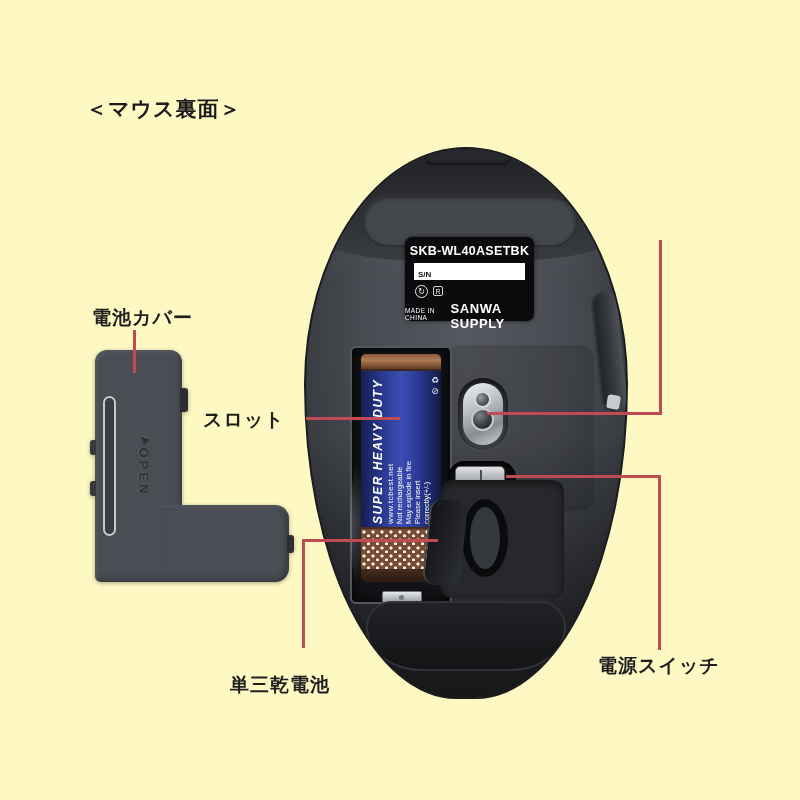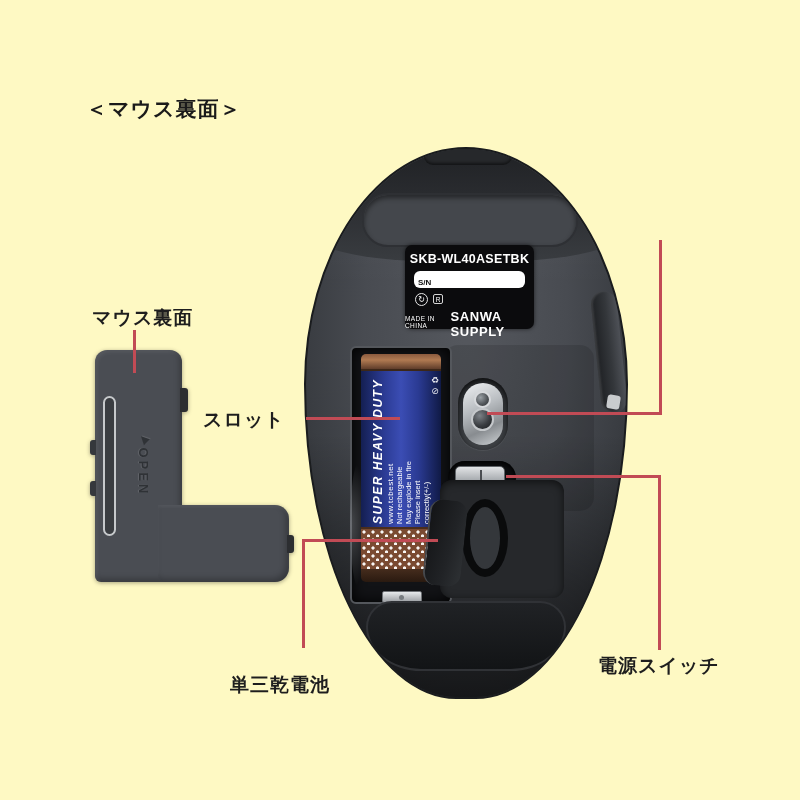--- a/index.html
+++ b/index.html
@@ -17,23 +17,23 @@
   #body-shade{position:absolute;left:0;top:0;right:0;bottom:0;
     background:linear-gradient(180deg, rgba(255,255,255,.05) 0%, rgba(0,0,0,0) 25%, rgba(0,0,0,0) 52%, rgba(0,0,0,.38) 80%, rgba(0,0,0,.62) 100%);}
   #top-rim{position:absolute;left:-10px;top:-8px;width:340px;height:120px;
     border-radius:50% 50% 42% 42% / 75% 75% 35% 35%;
     background:linear-gradient(180deg,#1e2023 0%,#2c2e32 55%,#393c40 100%);}
   #top-notch{position:absolute;left:118px;top:0;width:88px;height:16px;background:#26282b;border-radius:0 0 9px 9px;box-shadow:inset 0 -2px 3px rgba(0,0,0,.5);}
   #top-pad{position:absolute;left:56px;top:44px;width:212px;height:50px;border-radius:26px;
     background:#44474c;border:2px solid #2e3034;box-shadow:inset 0 3px 5px rgba(0,0,0,.45);}
   #mid-recess{position:absolute;left:138px;top:196px;width:150px;height:166px;border-radius:14px;background:rgba(0,0,0,.12);}
   
-  #product-label{position:absolute;left:99px;top:96px;width:129px;height:84px;background:#0b0b0d;border-radius:7px;box-shadow:0 0 4px rgba(0,0,0,.6);}
+  #product-label{position:absolute;left:99px;top:88px;width:129px;height:84px;background:#0b0b0d;border-radius:7px;box-shadow:0 0 4px rgba(0,0,0,.6);}
   .pl-model{display:block;margin-top:7px;text-align:center;color:#fff;font-weight:700;font-size:12.5px;letter-spacing:.3px;}
-  .pl-sn-bar{display:block;margin:5px 9px 0 9px;height:17px;background:#fff;border-radius:6px;}
+  .pl-sn-bar{display:block;margin:5px 9px 0 9px;height:17px;background:#fff;border-radius:0;}
   .pl-sn-bar span{font-size:8px;font-weight:700;color:#111;padding-left:4px;line-height:17px;}
   .pl-icons{display:flex;gap:5px;align-items:center;margin:4px 0 0 10px;height:14px;}
   .cert-circle{width:13px;height:13px;border:1.5px solid #e8e8e8;border-radius:50%;color:#fff;font-size:8px;line-height:12px;text-align:center;box-sizing:border-box;}
   .cert-square{width:10px;height:10px;border:1px solid #d5d5d5;border-radius:2px;color:#fff;font-size:6.5px;line-height:9px;text-align:center;box-sizing:border-box;}
   .pl-origin{display:flex;gap:4px;justify-content:center;align-items:baseline;margin-top:3px;color:#fff;}
   .pl-made{font-size:6.5px;letter-spacing:.4px;}
   .pl-brand{font-size:13px;font-weight:700;letter-spacing:.6px;}
   
   #battery-compartment{position:absolute;left:44px;top:197px;width:102px;height:258px;background:#121316;
     border:2px solid #54575c;border-radius:6px;box-shadow:inset 0 0 14px #000;box-sizing:border-box;}
@@ -190,18 +190,18 @@
 
   <div class="callout" style="left:133px;top:330px;width:3px;height:43px;"></div>
   <div class="callout" style="left:306px;top:417px;width:94px;height:3px;"></div>
   <div class="callout" style="left:659px;top:240px;width:3px;height:174px;"></div>
   <div class="callout" style="left:487px;top:412px;width:175px;height:3px;"></div>
   <div class="callout" style="left:506px;top:475px;width:155px;height:3px;"></div>
   <div class="callout" style="left:658px;top:475px;width:3px;height:175px;"></div>
   <div class="callout" style="left:303px;top:539px;width:135px;height:3px;"></div>
   <div class="callout" style="left:302px;top:539px;width:3px;height:109px;"></div>
 
-  <div class="jp-label" style="left:92px;top:306px;">マウス裏面</div>
+  <div class="jp-label" style="left:92px;top:306px;">電池カバー</div>
   <div class="jp-label" style="left:203px;top:408px;">スロット</div>
   <div class="jp-label" style="left:230px;top:650px;"><br><span>単三乾電池</span></div>
   <div class="jp-label" style="left:598px;top:654px;">電源スイッチ</div>
 
 </div>
 
 </body></html>

